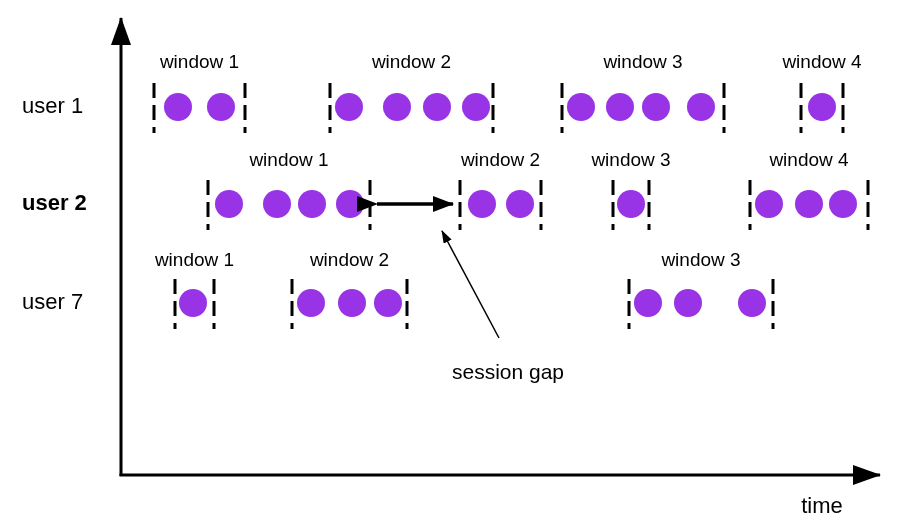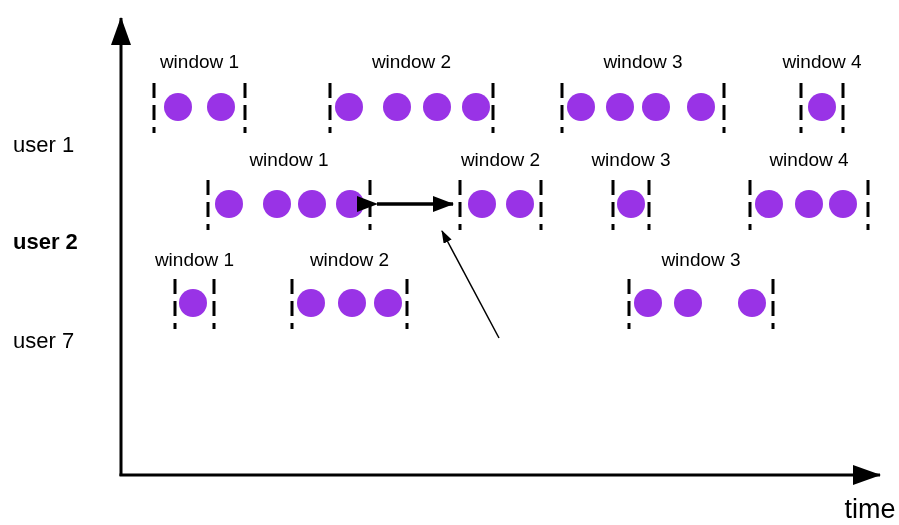--- a/index.html
+++ b/index.html
@@ -44,39 +44,38 @@
   .arrowhead { fill: var(--stroke-color, #000); }
 
   .text-label {
     position: absolute;
     color: #000;
     white-space: nowrap;
     line-height: 1.2;
   }
   .user-label {
     font-size: 22px;
-    left: 13px;
-    margin-top: 39px;
+    left: 22px;
   }
   .user-label.u1 { top: 93px; }
   .user-label.u2 { top: 190px; font-weight: bold; }
   .user-label.u3 { top: 289px; }
   .window-label {
     font-size: 19px;
     transform: translateX(-50%);
   }
   .session-gap-label {
     font-size: 21px;
     left: 508px;
     top: 359px;
     transform: translateX(-50%);
   }
   .time-label {
-    font-size: 27px;
-    left: 870px;
+    font-size: 22px;
+    left: 822px;
     top: 493px;
     transform: translateX(-50%);
   }
 </style>
 </head>
 <body>
 
 <div class="canvas">
 
   <svg id="scene" width="899" height="525" viewBox="0 0 899 525">
@@ -164,15 +163,16 @@
       <div class="text-label window-label" style="left: 822px; top: 51px;">window 4</div>
       <div class="text-label window-label" style="left: 289px; top: 149px;">window 1</div>
       <div class="text-label window-label" style="left: 500.5px; top: 149px;">window 2</div>
       <div class="text-label window-label" style="left: 631px; top: 149px;">window 3</div>
       <div class="text-label window-label" style="left: 809px; top: 149px;">window 4</div>
       <div class="text-label window-label" style="left: 194.5px; top: 249px;">window 1</div>
       <div class="text-label window-label" style="left: 349.5px; top: 249px;">window 2</div>
       <div class="text-label window-label" style="left: 701px; top: 249px;">window 3</div>
     </div>
 
+  <div class="text-label session-gap-label">session gap</div>
   <div class="text-label time-label">time</div>
 
 </div>
 
 </body></html>

